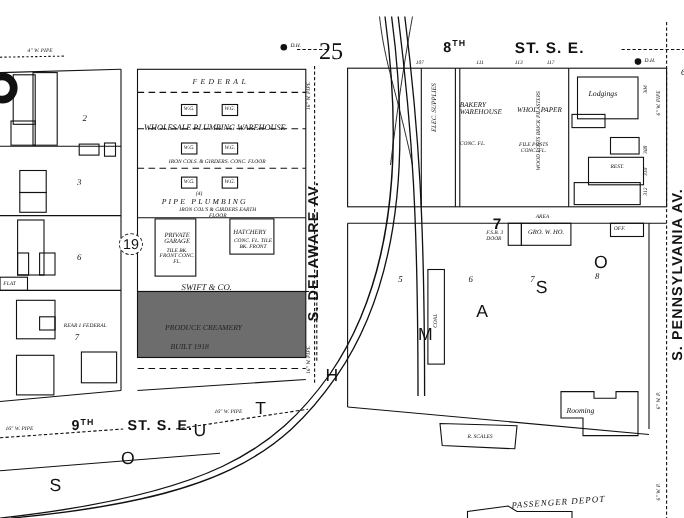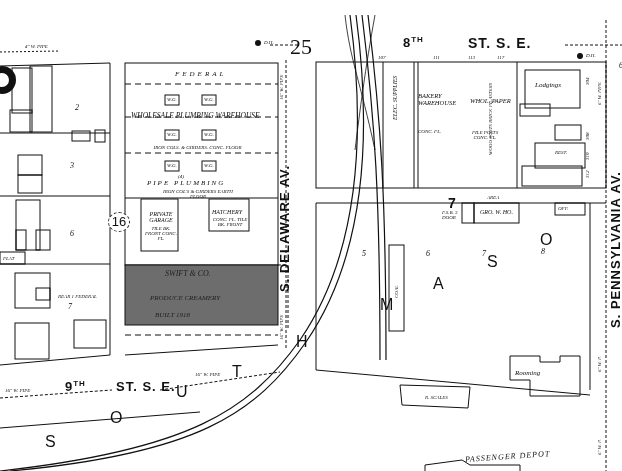--- a/index.html
+++ b/index.html
@@ -121,21 +121,21 @@
   </svg>
 
   <div class="lbl street" style="left:403px;top:36px;"><span>8</span><sup style="font-size:8px">TH</sup></div>
   <div class="lbl street" style="left:468px;top:36px;font-size:14px;">ST. S. E.</div>
   <div class="lbl street" style="left:65px;top:380px;"><span>9</span><sup style="font-size:8px">TH</sup></div>
   <div class="lbl street" style="left:116px;top:380px;">ST. S. E.</div>
   <div class="lbl vstreet" style="left:278px;top:292px;">S. DELAWARE   AV.</div>
   <div class="lbl vstreet" style="left:609px;top:328px;">S. PENNSYLVANIA   AV.</div>
 
   <div class="lbl big" style="left:290px;top:36px;">25</div>
-  <div class="circ" style="left:108px;top:212px;width:20px;height:18px;line-height:18px;">16</div>
+  <div class="circ" style="left:108px;top:212px;width:20px;height:18px;line-height:18px;">19</div>
   <div class="lbl" style="left:448px;top:196px;font-size:14px;font-weight:bold;">7</div>
   <div class="lbl lot" style="left:578px;top:62px;padding-left:41px;">60</div>
 
   <div class="lbl small" style="left:25px;top:44px;">4" W. PIPE</div>
   <div class="lbl small rot" style="left:279px;top:100px;">16" W. PIPE</div>
   <div class="lbl small rot" style="left:279px;top:340px;">16" W. PIPE</div>
   <div class="lbl small rot" style="left:597px;top:105px;">6" W. PIPE</div>
   <div class="lbl small" style="left:5px;top:388px;">16" W. PIPE</div>
   <div class="lbl small" style="left:195px;top:372px;">16" W. PIPE</div>
   <div class="lbl small rot" style="left:597px;top:372px;">6" W. P.</div>
@@ -152,21 +152,21 @@
   <div class="lbl small" style="left:150px;top:145px;width:95px;white-space:normal;text-align:center;">IRON COLS. &amp; GIRDERS. CONC. FLOOR</div>
   <div class="lbl bname" style="left:167px;top:163px;font-size:5px;">W.G.</div>
   <div class="lbl bname" style="left:204px;top:163px;font-size:5px;">W.G.</div>
   <div class="lbl small" style="left:178px;top:174px;">(4)</div>
   <div class="lbl bname" style="left:147px;top:180px;letter-spacing:2px;">PIPE PLUMBING</div>
   <div class="lbl small" style="left:158px;top:189px;width:80px;white-space:normal;text-align:center;">IRON COL'S &amp; GIRDERS EARTH FLOOR</div>
   <div class="lbl bname" style="left:146px;top:211px;width:30px;white-space:normal;text-align:center;font-size:6px;">PRIVATE GARAGE</div>
   <div class="lbl small" style="left:144px;top:226px;width:34px;white-space:normal;text-align:center;">TILE BK. FRONT CONC. FL.</div>
   <div class="lbl bname" style="left:212px;top:209px;font-size:6px;">HATCHERY</div>
   <div class="lbl small" style="left:212px;top:217px;width:36px;white-space:normal;text-align:center;">CONC. FL. TILE BK. FRONT</div>
-  <div class="lbl bname" style="left:165px;top:270px;color:#222;font-size:8px;text-align:right;">SWIFT &amp; CO.</div>
+  <div class="lbl bname" style="left:165px;top:258px;color:#222;font-size:8px;text-align:right;">SWIFT &amp; CO.</div>
   <div class="lbl bname" style="left:150px;top:295px;color:#222;">PRODUCE CREAMERY</div>
   <div class="lbl bname" style="left:155px;top:312px;color:#222;">BUILT 1918</div>
 
   <div class="lbl lot" style="left:75px;top:104px;">2</div>
   <div class="lbl lot" style="left:70px;top:162px;">3</div>
   <div class="lbl lot" style="left:70px;top:230px;">6</div>
   <div class="lbl lot" style="left:68px;top:303px;">7</div>
   <div class="lbl small" style="left:58px;top:294px;">REAR 1 FEDERAL</div>
   <div class="lbl small" style="left:3px;top:256px;">FLAT</div>
 

